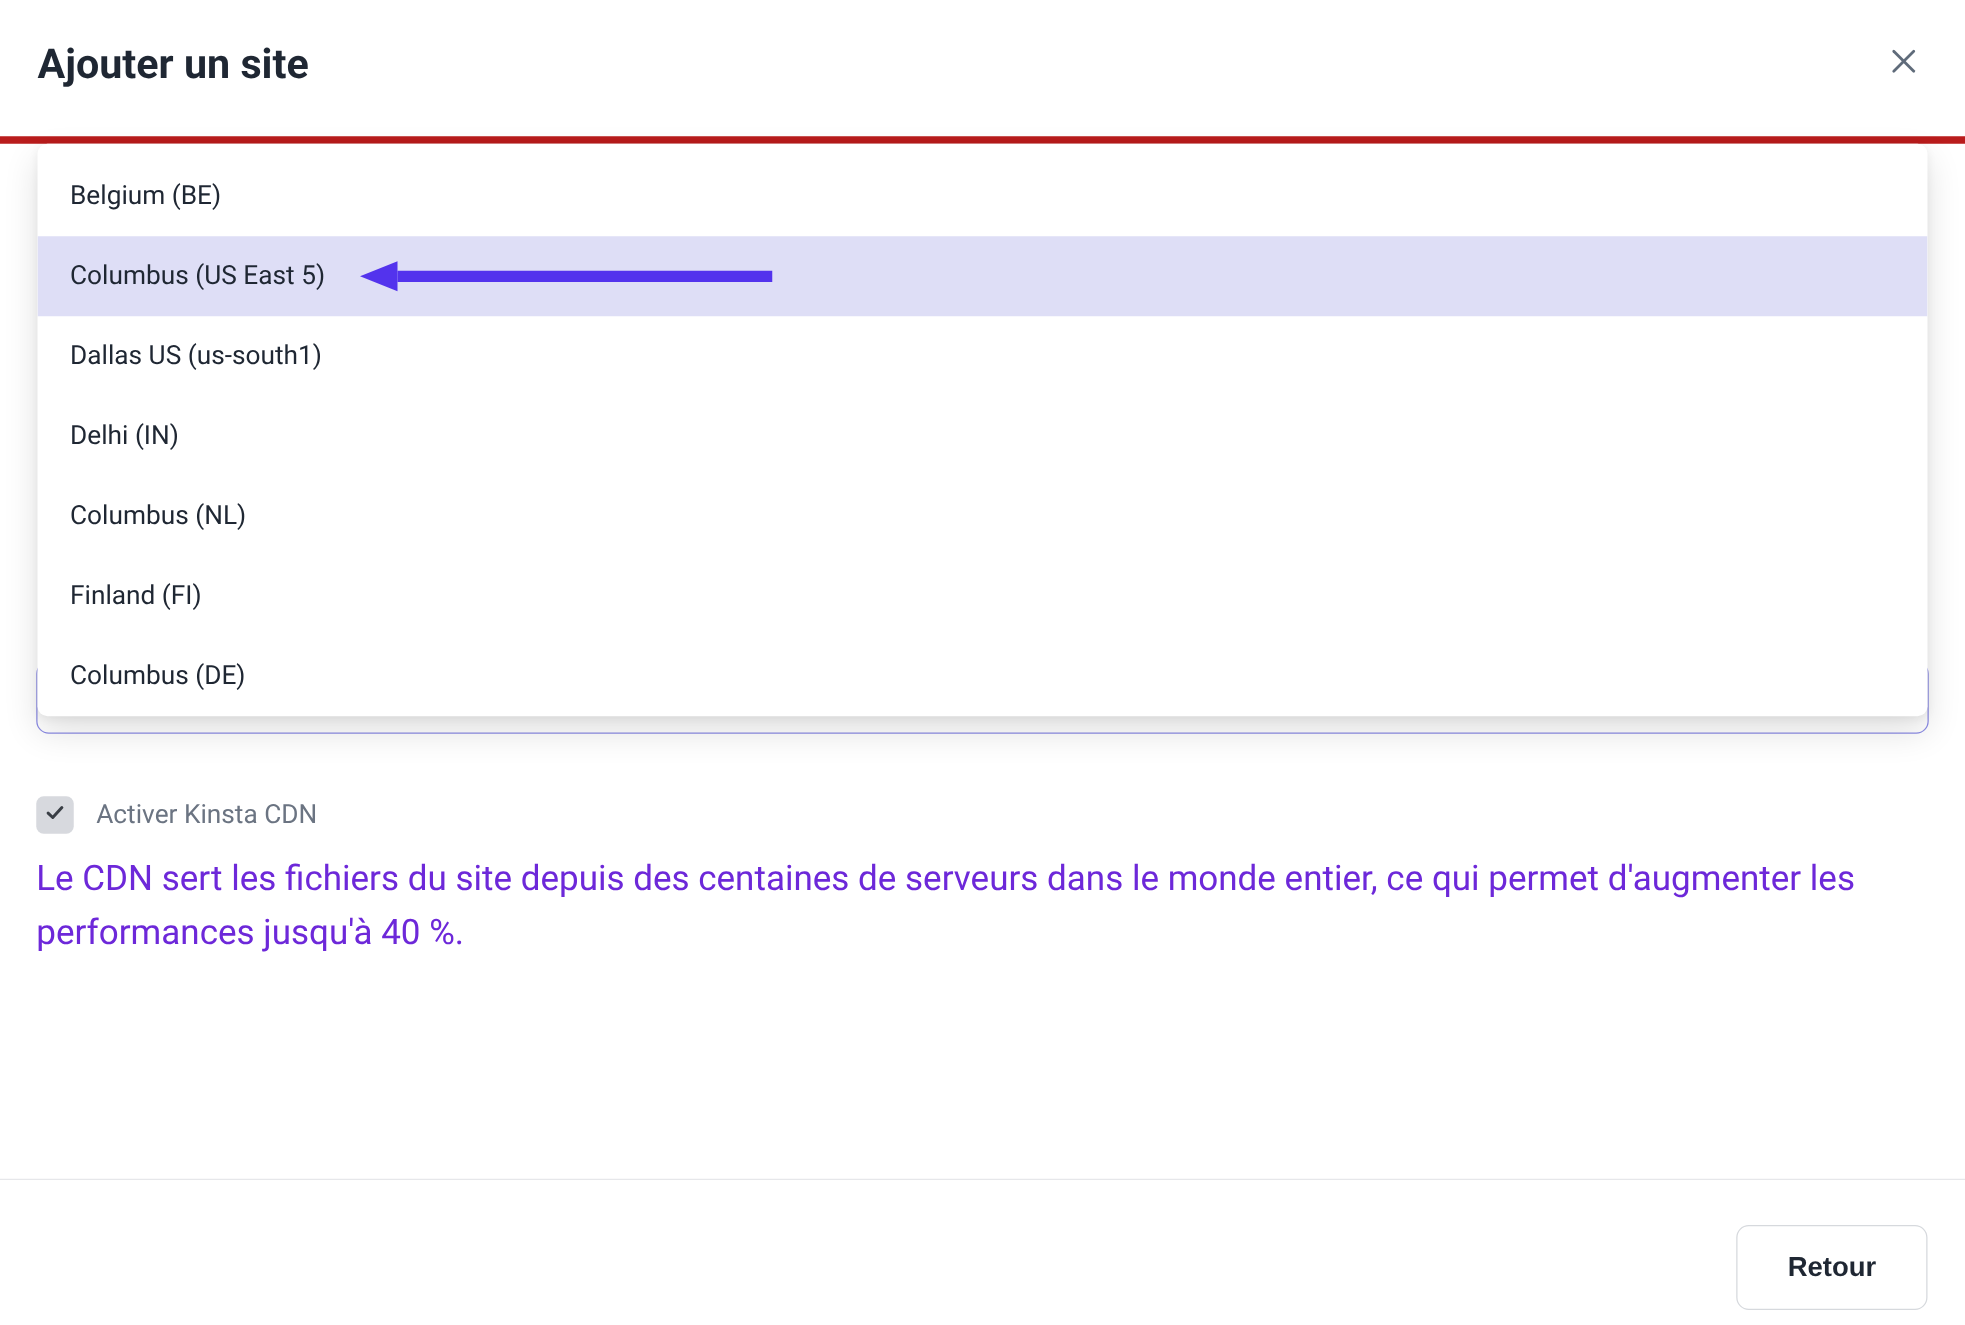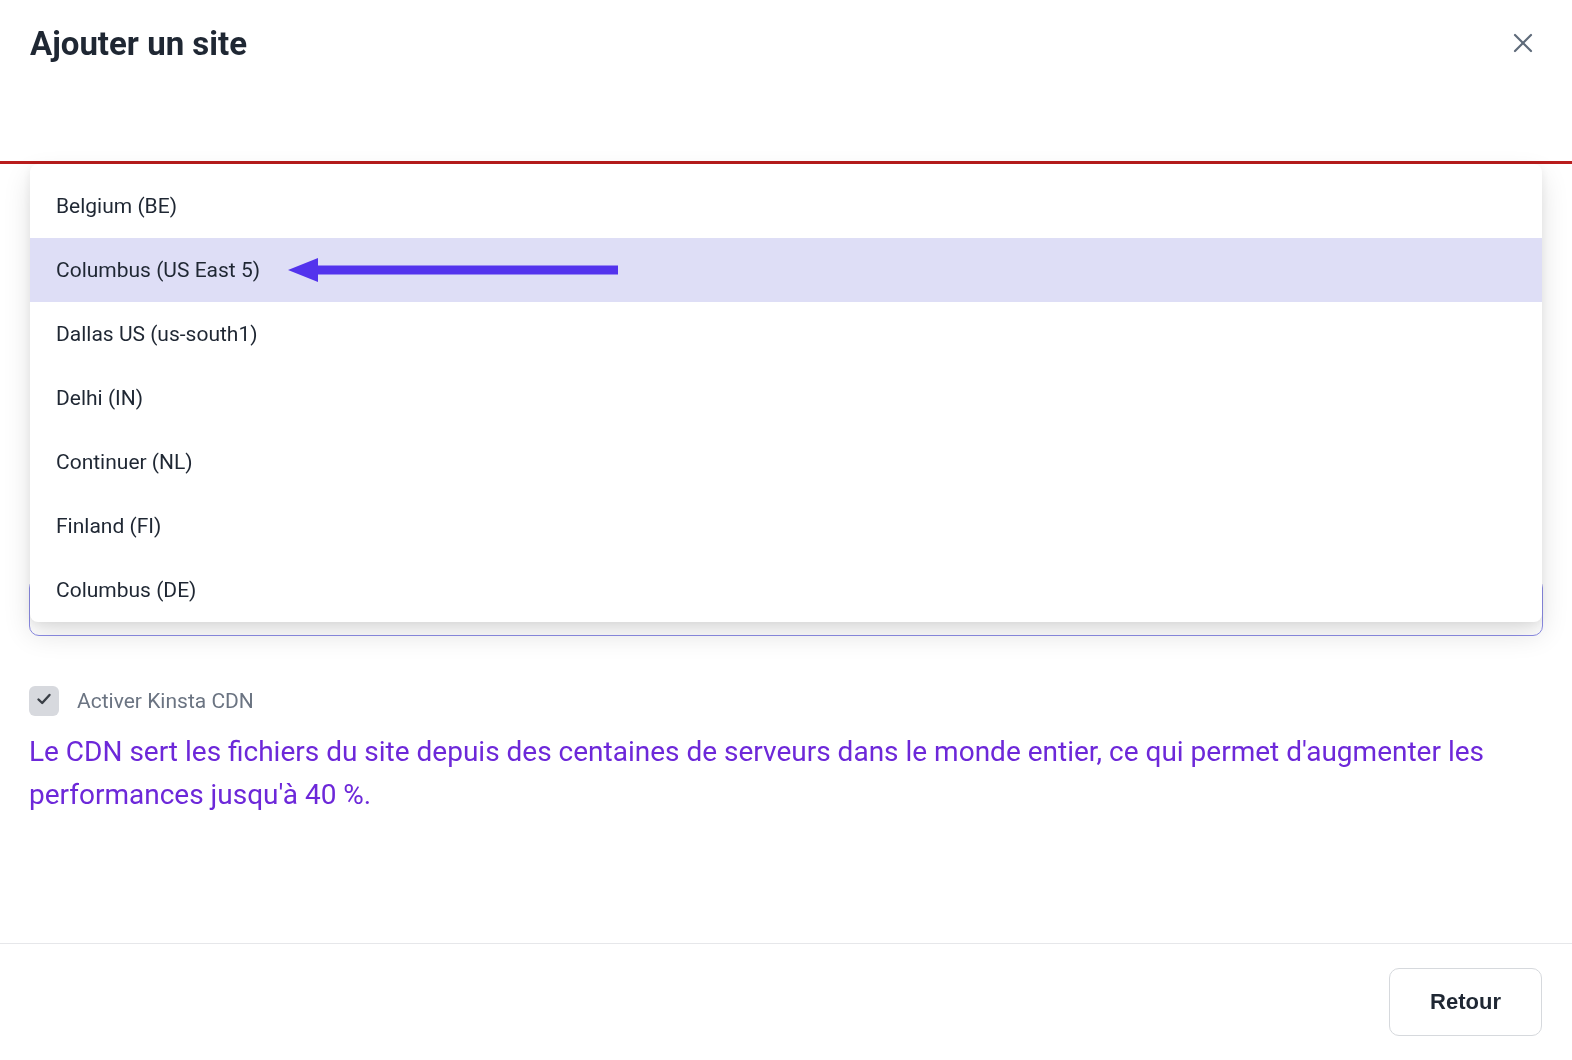--- a/index.html
+++ b/index.html
@@ -9,24 +9,24 @@
     color: #1f2733;
     width: 1572px;
     height: 1060px;
     position: relative;
     overflow: hidden;
   }
 
   .header {
     display: flex;
     justify-content: space-between;
-    align-items: flex-start;
+    align-items: center;
     padding: 24px 30px 30px 30px;
-    border-bottom: 3px solid #b91c1c;
-    height: 164px;
+    border-bottom: 6px solid #b91c1c;
+    height: 115px;
   }
   .header .title {
     font-size: 33px;
     font-weight: 700;
     color: #1f2733;
   }
   .close-btn {
     background: none;
     border: none;
     cursor: pointer;
@@ -133,21 +133,21 @@
 
   .footer {
     position: absolute;
     bottom: 0;
     left: 0;
     right: 0;
     height: 117px;
     border-top: 1px solid #e6e7ea;
     display: flex;
     justify-content: flex-end;
-    align-items: center;
+    align-items: flex-end;
     padding: 12px 30px;
     gap: 36px;
     background: #fff;
   }
   .btn {
     border-radius: 10px;
     font-size: 22px;
     font-weight: 600;
     padding: 20px 40px;
     cursor: pointer;
@@ -183,21 +183,21 @@
 
   <div class="dropdown-panel" id="dropdown-panel">
 
   <div class="dropdown-item"><span>Belgium (BE)</span></div>
       <div class="dropdown-item highlighted"><span>Columbus (US East 5)</span><span class="annotation-arrow"><svg width="330" height="30" viewBox="0 0 330 30">
             <line x1="30" y1="15" x2="330" y2="15" stroke="#5333ed" stroke-width="9"></line>
             <polygon points="0,15 30,3 30,27" fill="#5333ed"></polygon>
           </svg></span></div>
       <div class="dropdown-item"><span>Dallas US (us-south1)</span></div>
       <div class="dropdown-item"><span>Delhi (IN)</span></div>
-      <div class="dropdown-item"><span>Continuer (NL)</span></div>
+      <div class="dropdown-item"><span>Columbus (NL)</span></div>
       <div class="dropdown-item"><span>Finland (FI)</span></div>
       <div class="dropdown-item"><span>Columbus (DE)</span></div>
     </div>
 
   <div class="select-field">
     <span class="chevron-down">
       <svg width="16" height="10" viewBox="0 0 16 10" fill="none" stroke="#8a92a0" stroke-width="1.6" stroke-linecap="round" stroke-linejoin="round">
           <polyline points="1,1 8,8.5 15,1"></polyline>
         </svg>
     </span>

